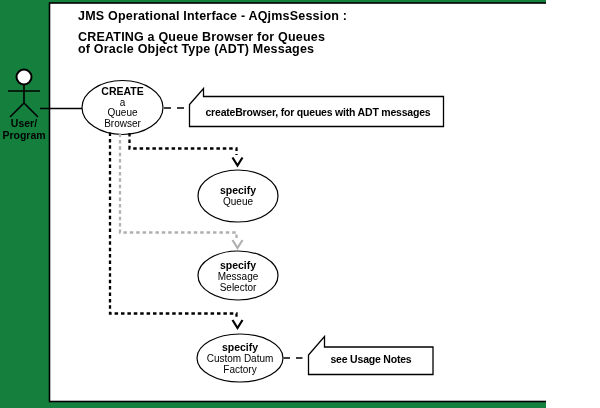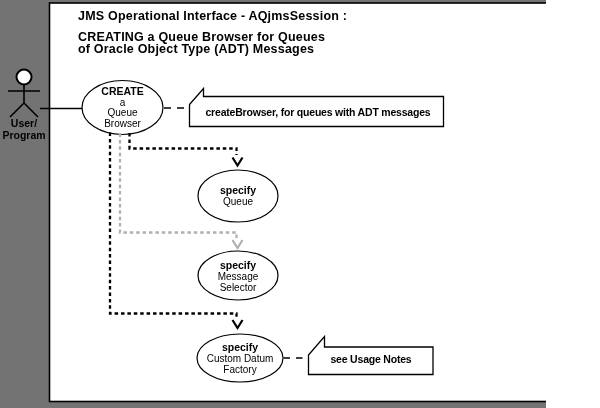--- a/index.html
+++ b/index.html
@@ -1,16 +1,16 @@
 <!DOCTYPE html>
 <html><head>
 <meta charset="utf-8">
 <style>
   html,body { margin:0; padding:0; background:#fff; }
-  .diagram-canvas { position:relative; width:546px; height:408px; background:#737373; overflow:hidden; }
+  .diagram-canvas { position:relative; width:546px; height:408px; background:#15803d; overflow:hidden; }
   svg text {
     font-family:"Liberation Sans","DejaVu Sans",sans-serif;
     fill:#000000;
   }
   .t-title   { font-size:12.5px; font-weight:bold; letter-spacing:0.2px; }
   .t-node    { font-size:10px; }
   .t-node-b  { font-size:10.5px; font-weight:bold; }
   .t-note    { font-size:10.5px; font-weight:bold; letter-spacing:-0.2px; }
   .t-actor   { font-size:10.5px; font-weight:bold; }
   .shape     { fill:#ffffff; stroke:#000000; }

